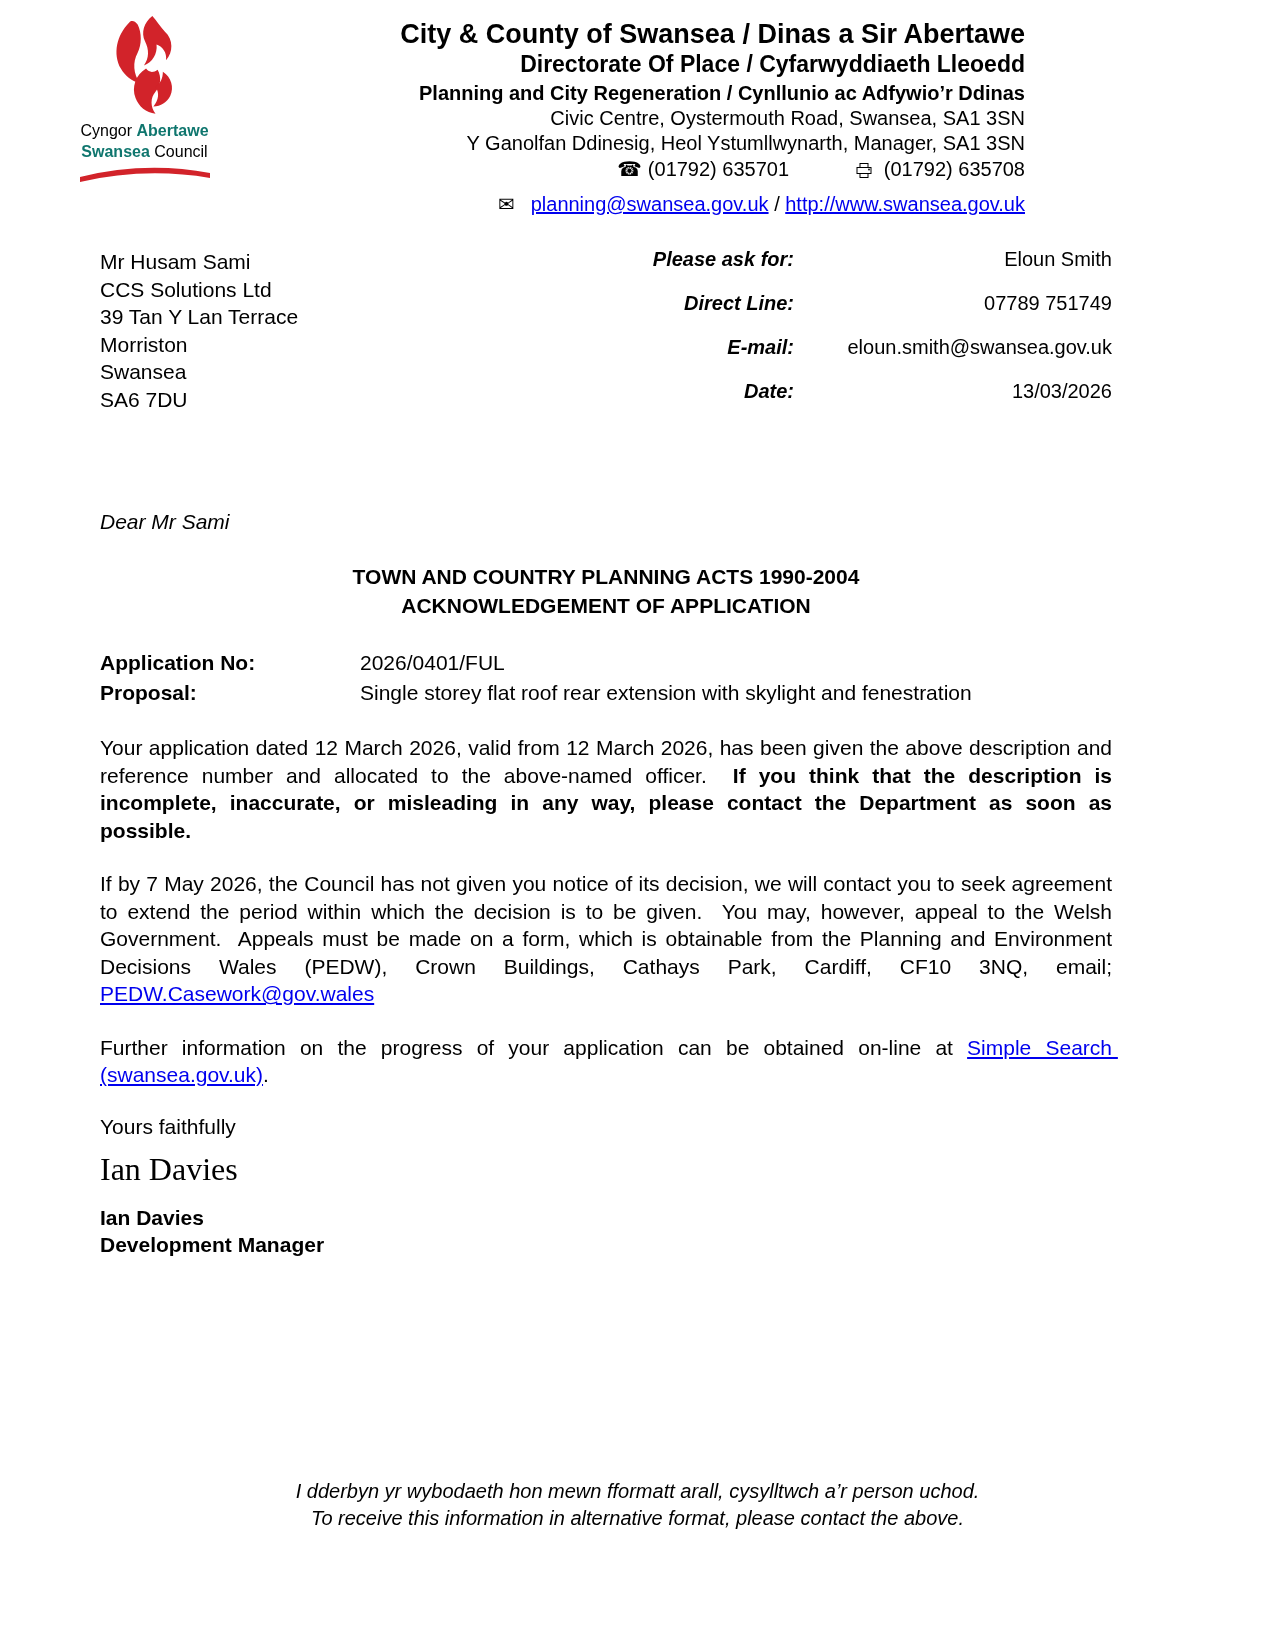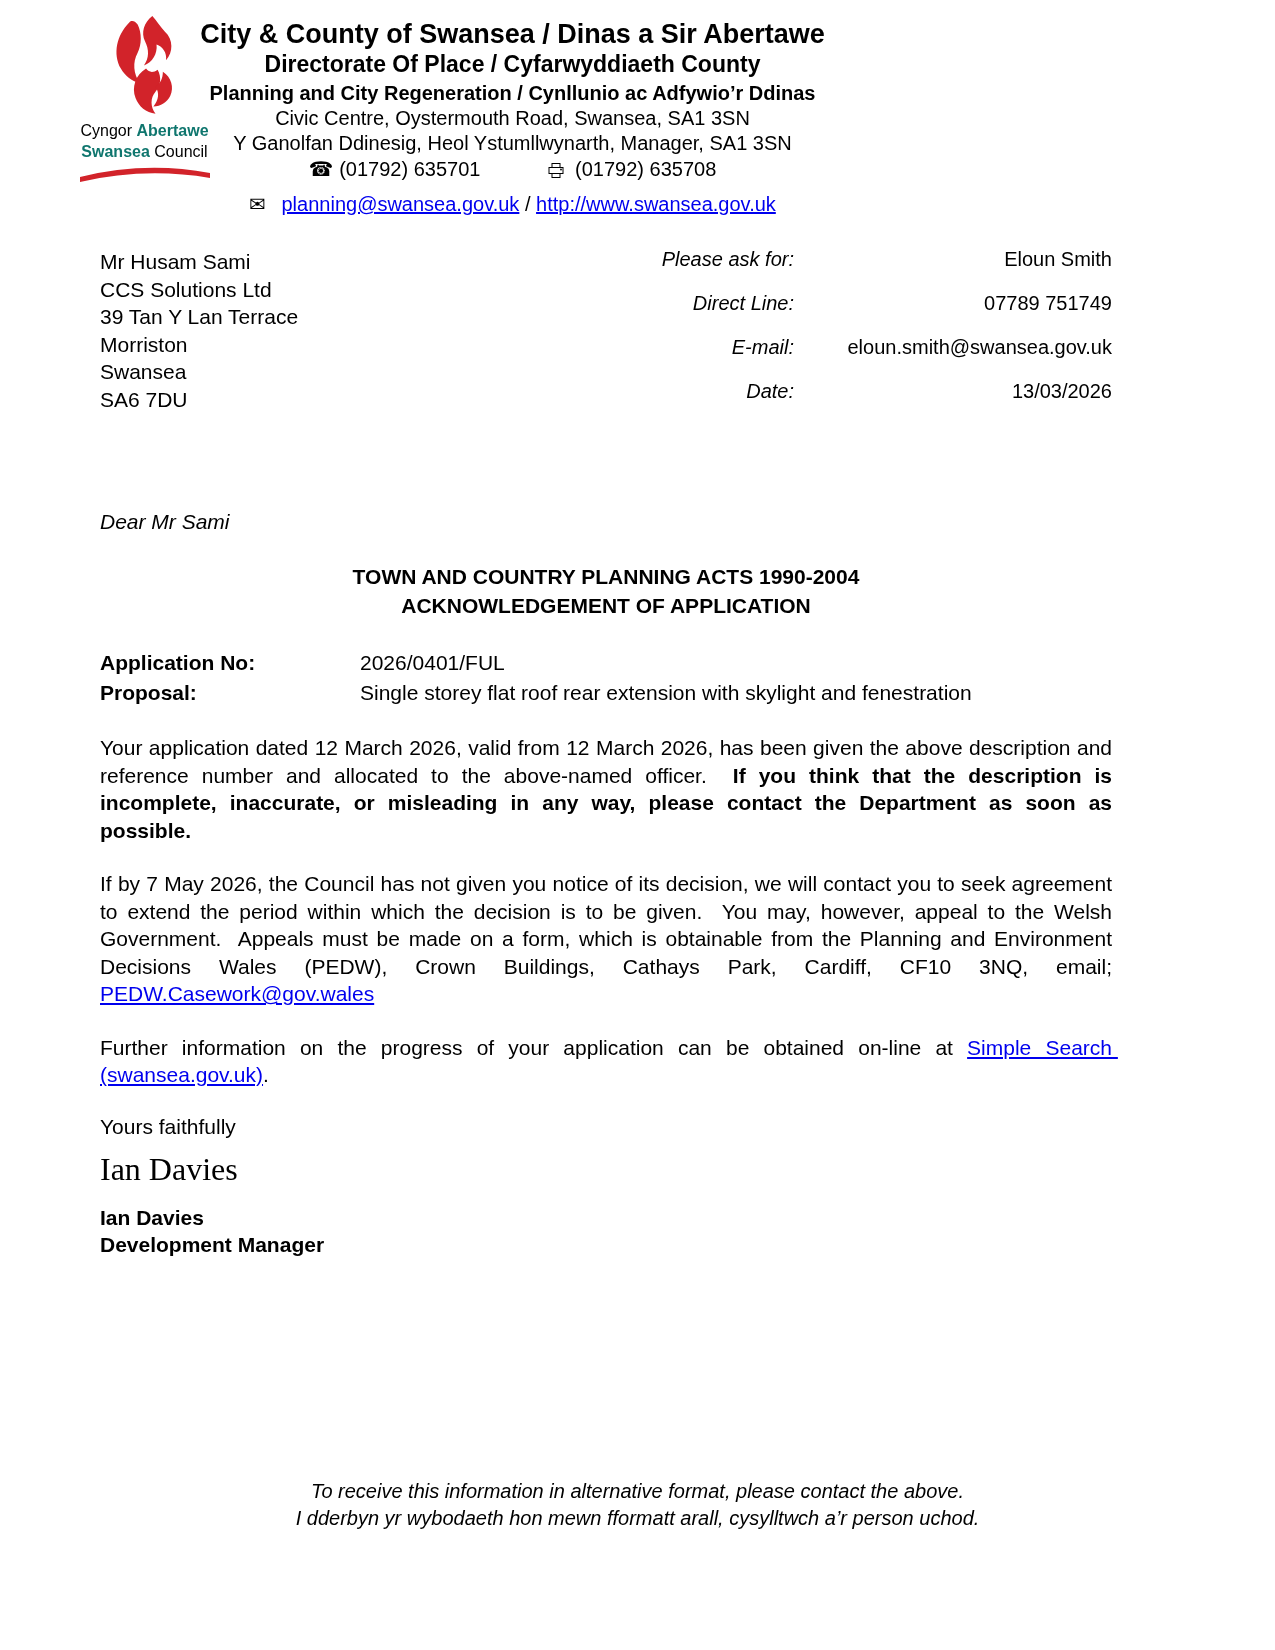--- a/index.html
+++ b/index.html
@@ -20,41 +20,41 @@
     position: absolute;
     left: 72px; top: 14px;
     width: 145px;
     text-align: center;
   }
   .logo-mark { display: block; margin: 0 auto; }
   .logo-text { font-size: 16px; line-height: 19px; margin-top: 2px; white-space: nowrap; }
   .logo-red { color: #0f766e; font-weight: bold; }
   .logo-swoosh { display: block; margin: 4px auto 0; }
 
-  .letterhead-text { text-align: center; padding-right: 250px; }
+  .letterhead-text { text-align: right; padding-right: 250px; }
   .lh-title { font-size: 27px; font-weight: bold; line-height: 32px; }
   .lh-sub   { font-size: 23px; font-weight: bold; line-height: 28px; }
   .lh-dept  { font-size: 20px; font-weight: bold; line-height: 26px; margin-top: 2px; }
   .lh-addr  { font-size: 20px; line-height: 25px; }
   .lh-phone { font-size: 20px; line-height: 26px; margin-top: 0; }
   .lh-phone .sep { display: inline-block; width: 56px; }
   .lh-email { font-size: 20px; line-height: 32px; margin-top: 6px; }
   .glyph-icon { font-family: "DejaVu Sans", sans-serif; }
   .fax-svg { vertical-align: -2px; margin-right: 6px; }
   .env-icon { font-family: "DejaVu Sans", sans-serif; margin-right: 10px; }
   a.link { color: #0000EE; text-decoration: underline; cursor: pointer; }
 
   
   .main { position: absolute; left: 100px; right: 163px; top: 248px; }
 
   .address-block { display: flex; }
   .recipient { font-size: 21px; line-height: 27.5px; }
   .contact-table { margin-left: auto; width: 524px; }
   .contact-row { display: flex; margin-bottom: 21px; align-items: baseline; }
-  .contact-label { flex: 1; text-align: right; font-style: italic; font-size: 20px; }
+  .contact-label { flex: 1; text-align: right; font-style: italic; font-size: 20px; font-weight: bold; }
   .contact-value { width: 318px; text-align: right; font-size: 20px; }
 
   .salutation { margin-top: 86px; font-size: 21px; font-style: italic; }
 
   .doc-heading { margin-top: 28px; text-align: center; font-weight: bold; font-size: 21px; line-height: 29px; }
 
   .app-table { margin-top: 28px; font-size: 21px; }
   .app-row { display: flex; line-height: 30px; }
   .app-label { width: 260px; font-weight: bold; flex: none; }
   .app-value { flex: 1; }
@@ -91,21 +91,21 @@
       </svg>
       <div class="logo-text"><span>Cyngor </span><span class="logo-red">Abertawe</span></div>
       <div class="logo-text"><span class="logo-red">Swansea</span><span> Council</span></div>
       <svg class="logo-swoosh" width="130" height="18" viewBox="0 0 130 18">
         <path fill="#D2232A" d="M0 12 Q65 -4 130 8 L130 13 Q65 2 0 17 Z"></path>
       </svg>
     </div>
 
     <div class="letterhead-text">
       <div class="lh-title">City &amp; County of Swansea / Dinas a Sir Abertawe</div>
-      <div class="lh-sub">Directorate Of Place / Cyfarwyddiaeth County</div>
+      <div class="lh-sub">Directorate Of Place / Cyfarwyddiaeth Lleoedd</div>
       <div class="lh-dept">Planning and City Regeneration / Cynllunio ac Adfywio’r Ddinas</div>
       <div class="lh-addr">Civic Centre, Oystermouth Road, Swansea, SA1 3SN</div>
       <div class="lh-addr">Y Ganolfan Ddinesig, Heol Ystumllwynarth, Manager, SA1 3SN</div>
       <div class="lh-phone">
         <span class="glyph-icon">☎</span>
         <span>(01792) 635701</span>
         <span class="sep"></span>
         <svg class="fax-svg" width="16" height="15" viewBox="0 0 16 15">
           <rect x="4" y="0.5" width="8" height="4" fill="none" stroke="#000" stroke-width="1"></rect>
           <rect x="1" y="4.5" width="14" height="6" fill="none" stroke="#000" stroke-width="1"></rect>
@@ -183,17 +183,17 @@
 
     <div class="signature">Ian Davies</div>
 
     <div class="sender">
       <div>Ian Davies</div>
       <div>Development Manager</div>
     </div>
   </div>
 
   <div class="footer">
+    <div>I dderbyn yr wybodaeth hon mewn fformatt arall, cysylltwch a’r person uchod.</div>
     <div>To receive this information in alternative format, please contact the above.</div>
-    <div>I dderbyn yr wybodaeth hon mewn fformatt arall, cysylltwch a’r person uchod.</div>
   </div>
 
 </div>
 
 </body></html>

